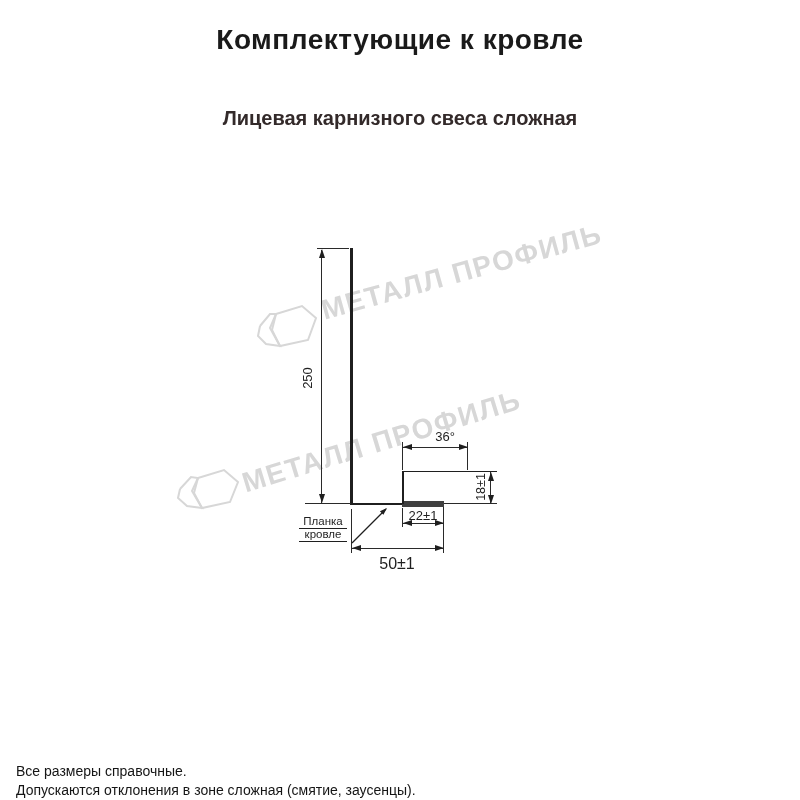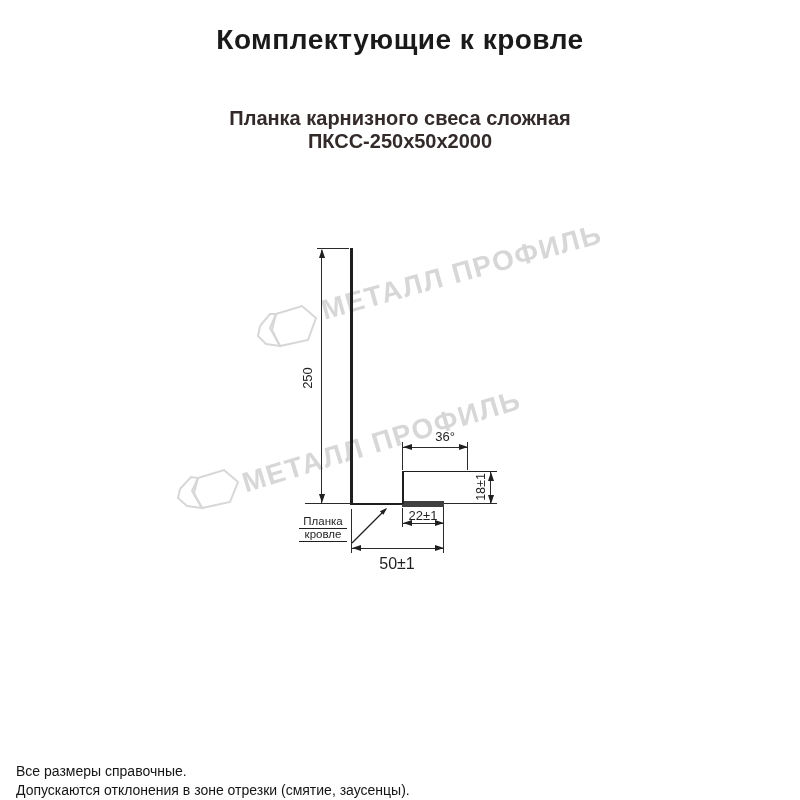--- a/index.html
+++ b/index.html
@@ -37,22 +37,21 @@
 
   .footer{position:absolute;left:16px;font-size:14px;color:#151515;z-index:3;margin-top:17px;}
   .f1{top:746px;} .f2{top:765px;}
 </style>
 </head>
 <body>
 
 <div id="canvas">
 
   <div class="title">Комплектующие к кровле</div>
-  <div class="subtitle sub1">Планка карнизного свеса сложная</div>
-  <div class="subtitle sub2">ПКСС-250х50х2000</div>
+  <div class="subtitle sub1">Лицевая карнизного свеса сложная</div>
 
   <svg class="wm-logo" style="left:256px;top:302px;" width="64" height="54" viewBox="0 0 64 54">
     <polyline points="20,12 46,4 60,16 52,38 24,44 14,26 20,12" fill="none" stroke="#d7d7d7" stroke-width="2"></polyline>
     <polyline points="4,24 14,12 20,12 16,28 24,44 10,42 2,34 4,24" fill="none" stroke="#d7d7d7" stroke-width="2"></polyline>
   </svg>
   <div class="wm-text wm-up">МЕТАЛЛ ПРОФИЛЬ</div>
 
   <svg class="wm-logo" style="left:176px;top:466px;" width="66" height="50" viewBox="0 0 66 50">
     <polyline points="22,12 48,4 62,16 54,36 26,42 16,25 22,12" fill="none" stroke="#d7d7d7" stroke-width="2"></polyline>
     <polyline points="4,23 15,11 22,12 18,27 26,42 11,40 2,32 4,23" fill="none" stroke="#d7d7d7" stroke-width="2"></polyline>
@@ -101,15 +100,15 @@
   <div class="face-label">
     <span>Планка</span>
     <span>кровле</span>
   </div>
   <svg style="position:absolute;left:346px;top:502px;z-index:3;" width="48" height="46" viewBox="0 0 48 46">
     <line x1="6" y1="41" x2="40" y2="7" stroke="#1f1f1f" stroke-width="1.2"></line>
     <polygon points="41,6 33.9,9.3 37.4,12.8" fill="#1f1f1f"></polygon>
   </svg>
 
   <div class="footer f1">Все размеры справочные.</div>
-  <div class="footer f2">Допускаются отклонения в зоне отрезки (смятие, заусенцы).</div>
+  <div class="footer f2">Допускаются отклонения в зоне сложная (смятие, заусенцы).</div>
 
 </div>
 
 </body></html>

